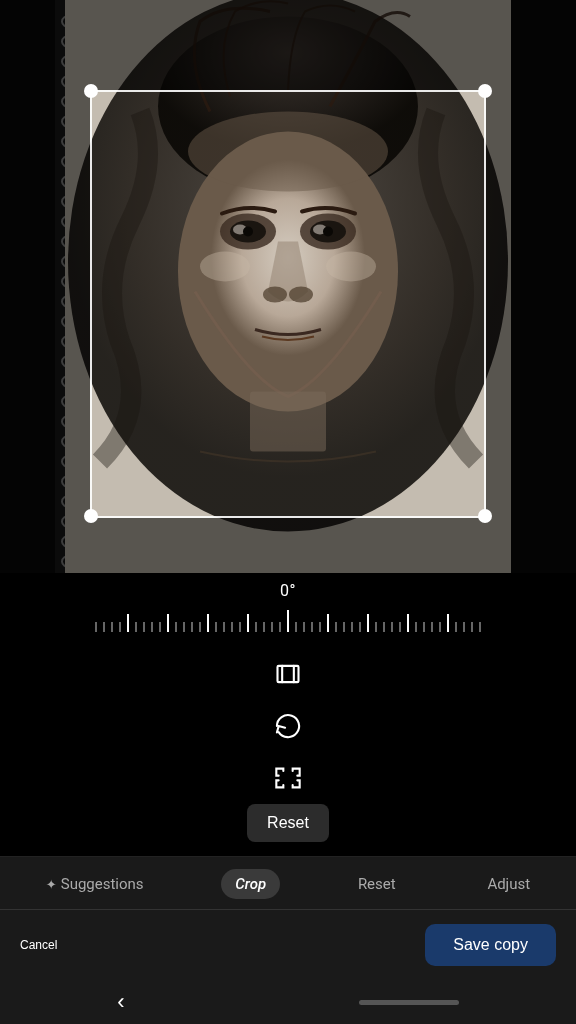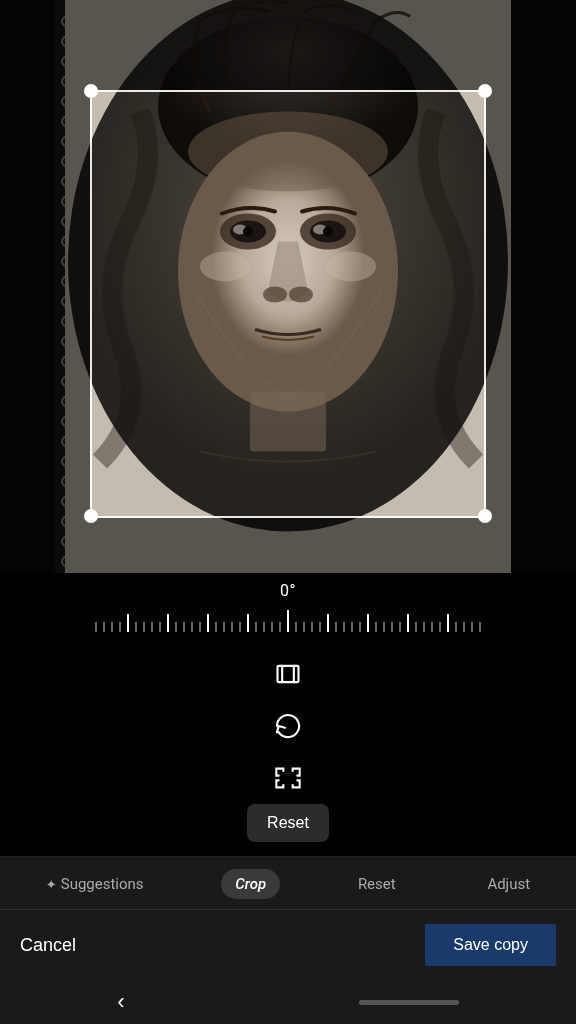--- a/index.html
+++ b/index.html
@@ -213,33 +213,33 @@
       padding: 14px 20px;
       display: flex;
       align-items: center;
       justify-content: space-between;
     }
 
     .cancel-btn {
       background: transparent;
       border: none;
       color: #fff;
-      font-size: 18px;
+      font-size: 12px;
       font-weight: 400;
       cursor: pointer;
     }
 
     .save-btn {
       background: #1a3a6b;
       border: none;
       color: #fff;
       font-size: 16px;
       font-weight: 500;
       padding: 12px 28px;
-      border-radius: 1px;
+      border-radius: 10px;
       cursor: pointer;
     }
 
     
     #nav-bar {
       background: #1a1a1a;
       height: 44px;
       display: flex;
       align-items: center;
       justify-content: space-around;

